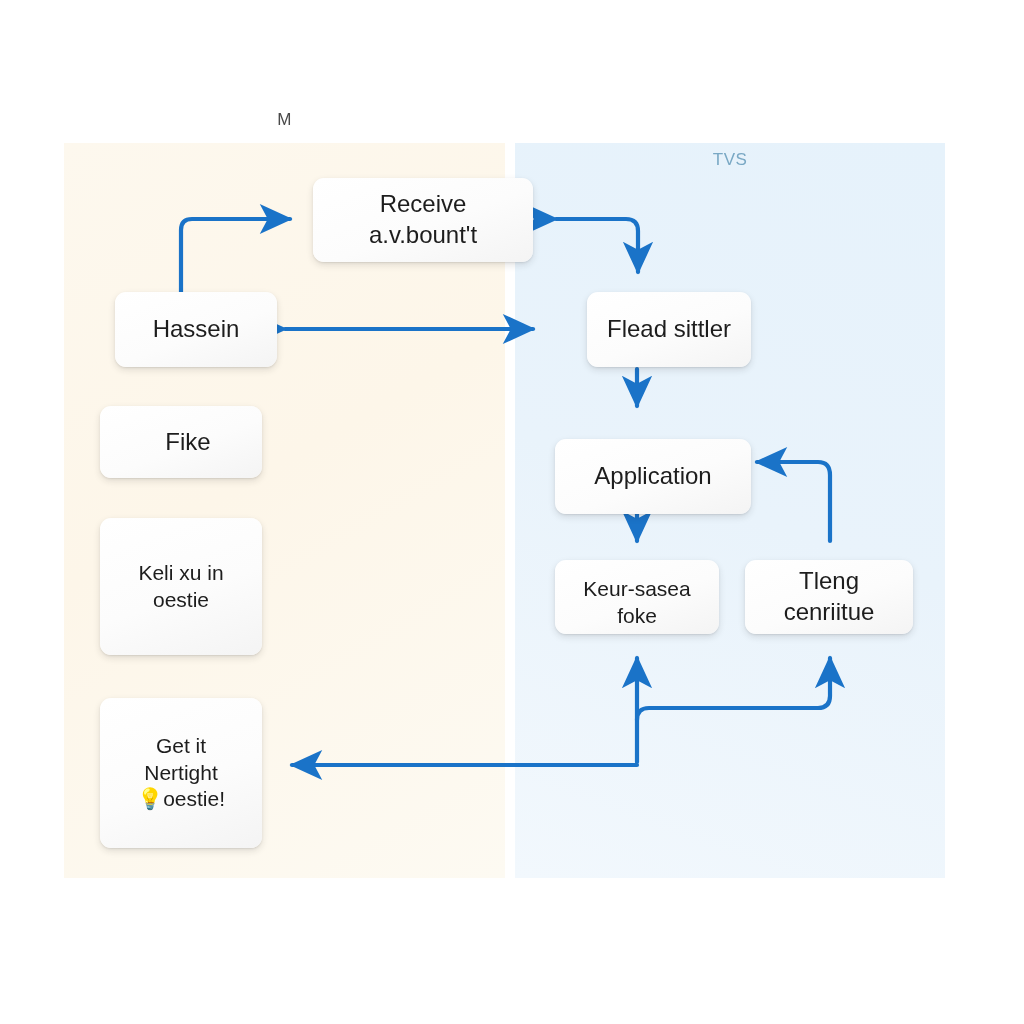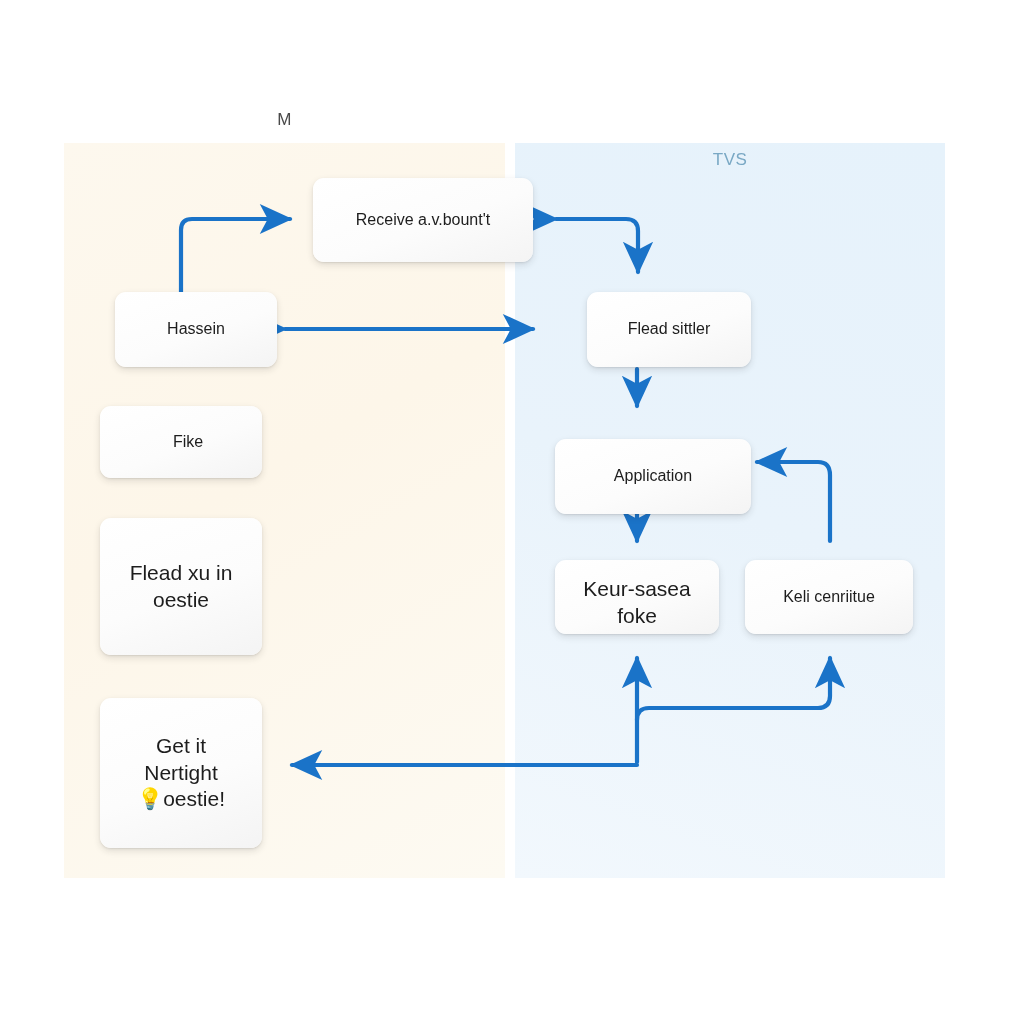--- a/index.html
+++ b/index.html
@@ -61,21 +61,21 @@
     position: absolute;
     box-sizing: border-box;
     display: flex;
     align-items: center;
     justify-content: center;
     text-align: center;
     background: linear-gradient(160deg, #ffffff 0%, #fcfcfc 55%, #f4f4f4 100%);
     border-radius: 11px;
     box-shadow: 0 3px 7px rgba(40,40,40,.13), 0 1px 2px rgba(40,40,40,.10);
     color: #1d1d1d;
-    font-size: 16px;
+    font-size: 24px;
     line-height: 1.28;
     padding: 4px 10px;
     z-index: 5;
   }
   .node.two-line { font-size: 21px; }
 
   .emoji { font-size: 21px; }
 
   
   svg.wires {
@@ -133,21 +133,21 @@
   <div class="node" style="left:100px; top:292px; width:162px; height:75px;margin-left:15px;">
     <span>Hassein</span>
   </div>
 
   <div class="node" style="left:100px; top:406px; width:162px; height:72px;padding-left:24px;">
     <span>Fike</span>
   </div>
 
   <div class="node two-line" style="left:100px; top:518px; width:162px; height:137px;">
     <span>
-      <span>Flead xu in</span><br>
+      <span>Keli xu in</span><br>
       <span>oestie</span>
     </span>
   </div>
 
   <div class="node two-line" style="left:100px; top:698px; width:162px; height:150px;">
     <span>
       <span>Get it</span><br>
       <span>Nertight</span><br>
       <span class="emoji">💡</span><span>oestie!</span>
     </span>
@@ -162,16 +162,16 @@
   </div>
 
   <div class="node two-line" style="left:555px; top:560px; width:164px; height:74px;align-items:flex-end;">
     <span>
       <span>Keur-sasea</span><br>
       <span>foke</span>
     </span>
   </div>
 
   <div class="node" style="left:745px; top:560px; width:168px; height:74px;">
-    <span>Keli cenriitue</span>
+    <span>Tleng cenriitue</span>
   </div>
 
 </div>
 
 </body></html>

